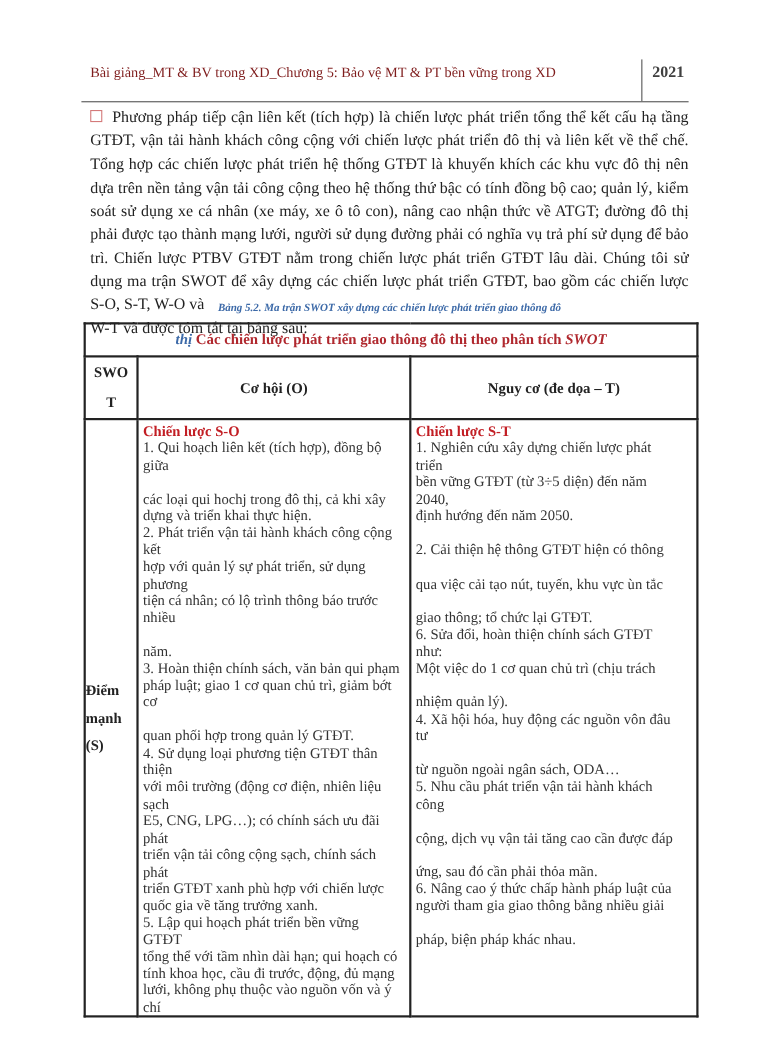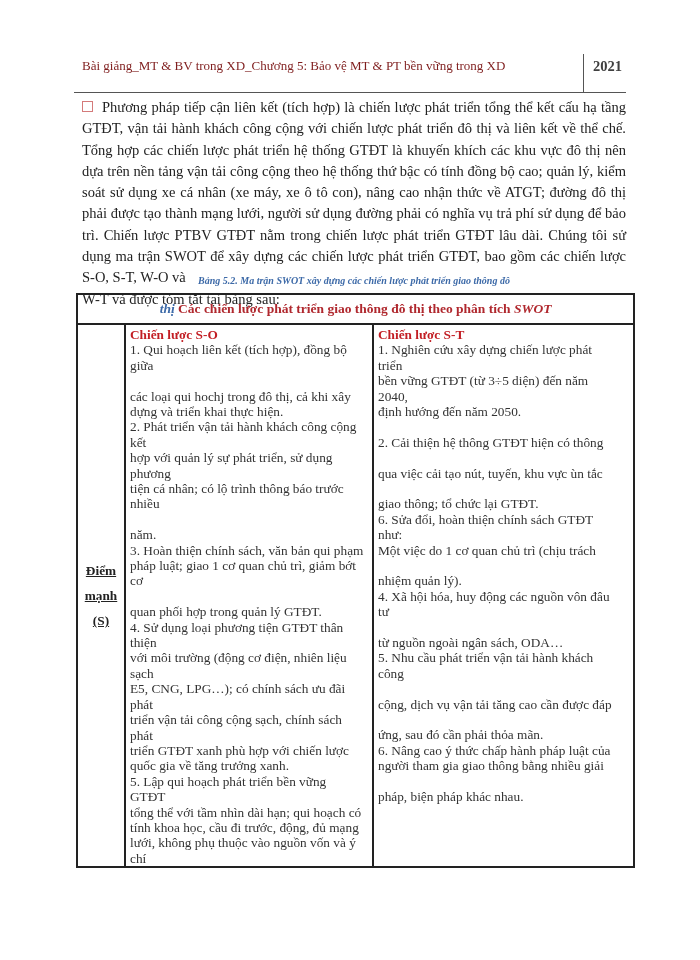--- a/index.html
+++ b/index.html
@@ -15,21 +15,21 @@
 
   .caption { position: absolute; left: 76px; top: 275px; width: 556px; text-align: center; font-size: 10px; font-weight: bold; font-style: italic; color: #3d6aa8; }
 
   table.swot { position: absolute; left: 76px; top: 293px; border-collapse: collapse; table-layout: fixed; width: 557px; font-size: 13.3px; }
   table.swot td { border: 2px solid #222; vertical-align: top; padding: 0; }
   .title-cell { height: 28px; text-align: center; vertical-align: middle !important; font-weight: bold; color: #b0282e; font-size: 13.5px; }
   .title-cell .it { font-style: italic; color: #3d6aa8; font-weight: bold; }
   .title-cell .sw { font-style: italic; color: #b0282e; }
   .hdr-cell { height: 55px; text-align: center; vertical-align: middle !important; font-weight: bold; color: #222; font-size: 13.5px; }
   .swot-hdr { font-weight: bold; text-align: center; line-height: 27px; font-size: 13.3px; padding-top: 2px; }
-  .side-cell { text-align: center; vertical-align: middle !important; font-weight: bold; line-height: 25px; font-size: 13.3px; text-decoration: underline; }
+  .side-cell { text-align: left; vertical-align: middle !important; font-weight: bold; line-height: 25px; font-size: 13.3px; }
   .content { padding: 2px 4px 0 4px !important; line-height: 15.4px; font-family: "Liberation Serif", serif; color: #333; }
   .strat-title { color: #c21e24; font-weight: bold; }
   .ln { display: block; white-space: nowrap; min-height: 15.4px; }
   .blank { display: block; height: 15.4px; }
 </style>
 </head>
 <body>
 
 <div class="header-title">Bài giảng_MT &amp; BV trong XD_Chương 5: Bảo vệ MT &amp; PT bền vững trong XD</div>
 <div class="header-vline"></div>
@@ -54,20 +54,28 @@
   <colgroup>
       <col style="width:48px">
       <col style="width:248px">
       <col style="width:261px">
     </colgroup>
   <tbody>
       <tr>
     <td colspan="3" class="title-cell">
       <span class="it">thị</span><span> Các chiến lược phát triển giao thông đô thị theo phân tích </span><span class="sw">SWOT</span>
     </td>
+  </tr>
+  <tr>
+    <td class="swot-hdr">
+      <div>SWO</div>
+      <div>T</div>
+    </td>
+    <td class="hdr-cell">Cơ hội (O)</td>
+    <td class="hdr-cell">Nguy cơ (đe dọa – T)</td>
   </tr>
   <tr>
     <td class="side-cell">
       <div>Điểm</div>
       <div>mạnh</div>
       <div>(S)</div>
     </td>
     <td class="content">
       <span class="ln strat-title">Chiến lược S-O</span>
       <span class="ln">1. Qui hoạch liên kết (tích hợp), đồng bộ</span>

